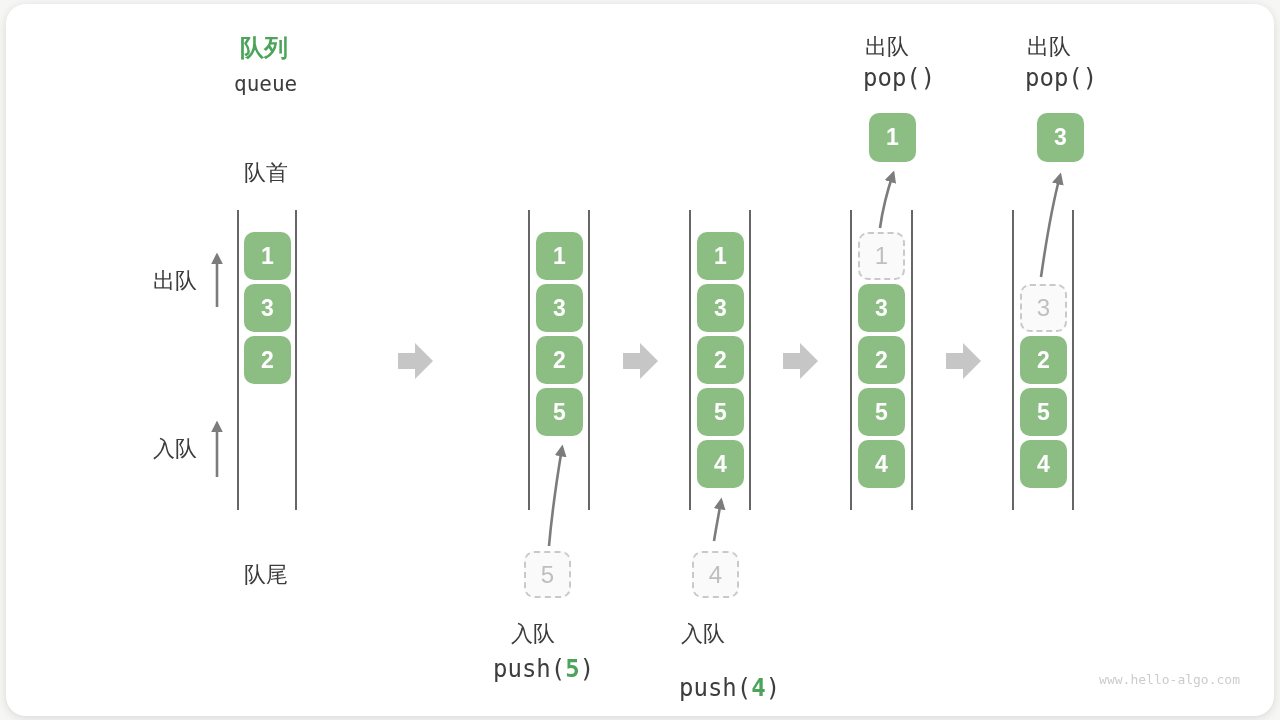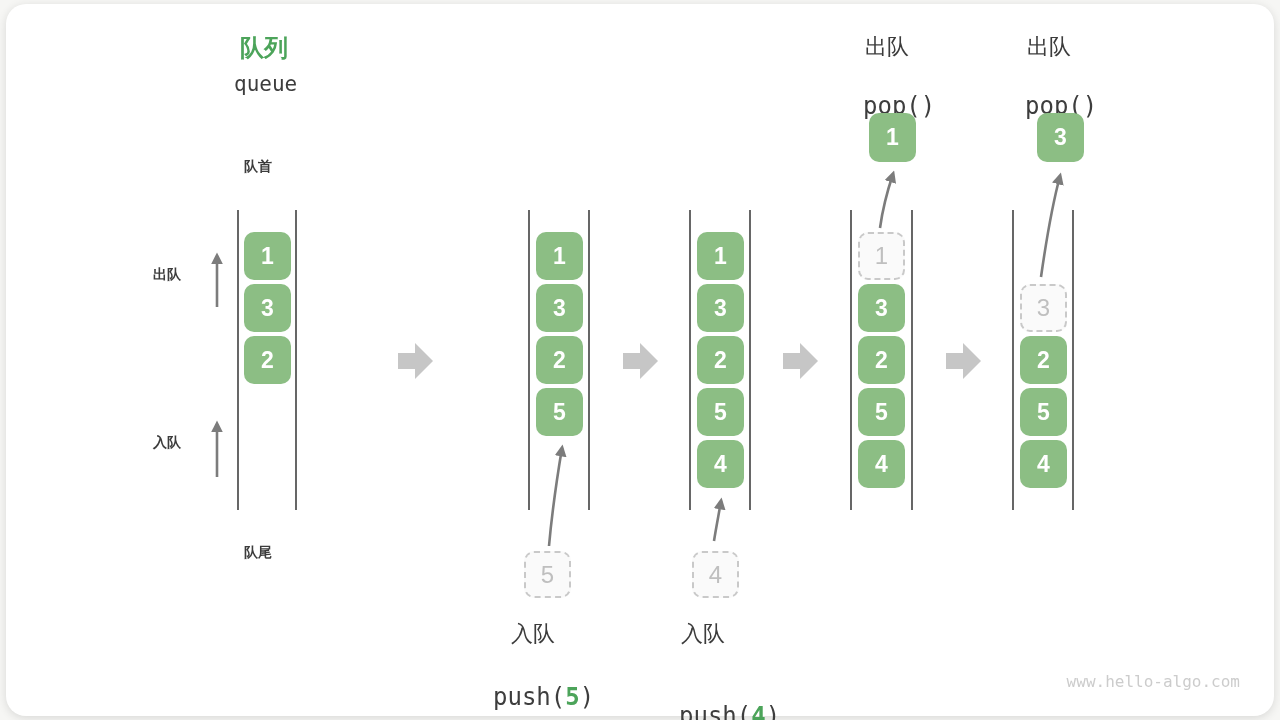--- a/index.html
+++ b/index.html
@@ -21,39 +21,39 @@
     font-family:"Liberation Sans","DejaVu Sans",sans-serif;
     position:relative;overflow:hidden;
   }
   #card{
     position:absolute;left:6px;top:4px;width:1268px;height:712px;
     background:#ffffff;border-radius:20px;
     box-shadow:0 2px 10px rgba(0,0,0,0.12);
   }
   #canvas{position:absolute;left:0;top:0;width:1280px;height:720px;}
   .abs{position:absolute;white-space:nowrap;}
-  .zh-b{font-size:14px;font-weight:700;color:var(--ink);}
+  .zh-b{font-size:22px;font-weight:400;color:var(--ink);}
   .zh{font-size:22px;font-weight:400;color:var(--ink);}
   .title-zh{font-size:24px;font-weight:700;color:var(--green-dark);}
-  .code{font-family:"DejaVu Sans Mono","Liberation Mono",monospace;font-size:24px;color:var(--code-ink);margin-top:28px;}
+  .code{font-family:"DejaVu Sans Mono","Liberation Mono",monospace;font-size:24px;color:var(--code-ink);}
   .code-sm{font-family:"DejaVu Sans Mono","Liberation Mono",monospace;font-size:21px;color:var(--code-ink);}
   .code-arg{color:var(--green-dark);font-weight:700;}
   .qbox{
     position:absolute;width:47px;height:48px;box-sizing:border-box;
     background:var(--green);border-radius:10px;
     color:#ffffff;font-weight:700;font-size:23px;
     display:flex;align-items:center;justify-content:center;
   }
   .ghost{
     background:#fafafa;border:2px dashed var(--ghost-border);
     color:var(--ghost-text);font-weight:400;font-size:24px;
   }
   .watermark{
     font-family:"DejaVu Sans Mono","Liberation Mono",monospace;
-    font-size:16px;color:var(--watermark);text-align:right;
+    font-size:13px;color:var(--watermark);text-align:right;
   }
   svg .wall{stroke:var(--wall);stroke-width:1.7px;}
   svg .sarrow{stroke:var(--small-arrow);stroke-width:2.6px;fill:none;}
   svg .barrow{fill:var(--big-arrow);}
 </style>
 </head>
 <body>
 
 <div id="card"></div>
 
@@ -89,21 +89,21 @@
     <polygon class="barrow" points="398,353 415,353 415,343 433,361 415,379 415,369 398,369"></polygon>
     <polygon class="barrow" points="623,353 640,353 640,343 658,361 640,379 640,369 623,369"></polygon>
     <polygon class="barrow" points="783,353 800,353 800,343 818,361 800,379 800,369 783,369"></polygon>
     <polygon class="barrow" points="946,353 963,353 963,343 981,361 963,379 963,369 946,369"></polygon>
   </svg>
 
   <div class="abs title-zh" style="left:240px;top:32px">队列</div>
   <div class="abs code-sm" style="left:234px;top:72px">queue</div>
 
   <div class="abs zh-b" style="left:244px;top:158px">队首</div>
-  <div class="abs zh-b" style="left:244px;top:544px">队尾</div>
+  <div class="abs zh-b" style="left:244px;top:560px">队尾</div>
   <div class="abs zh-b" style="left:153px;top:266px">出队</div>
   <div class="abs zh-b" style="left:153px;top:434px">入队</div>
 
   <div class="qbox" style="left:244px;top:232px">1</div>
   <div class="qbox" style="left:244px;top:284px">3</div>
   <div class="qbox" style="left:244px;top:336px">2</div>
 
   <div class="qbox" style="left:536px;top:232px">1</div>
   <div class="qbox" style="left:536px;top:284px">3</div>
   <div class="qbox" style="left:536px;top:336px">2</div>

